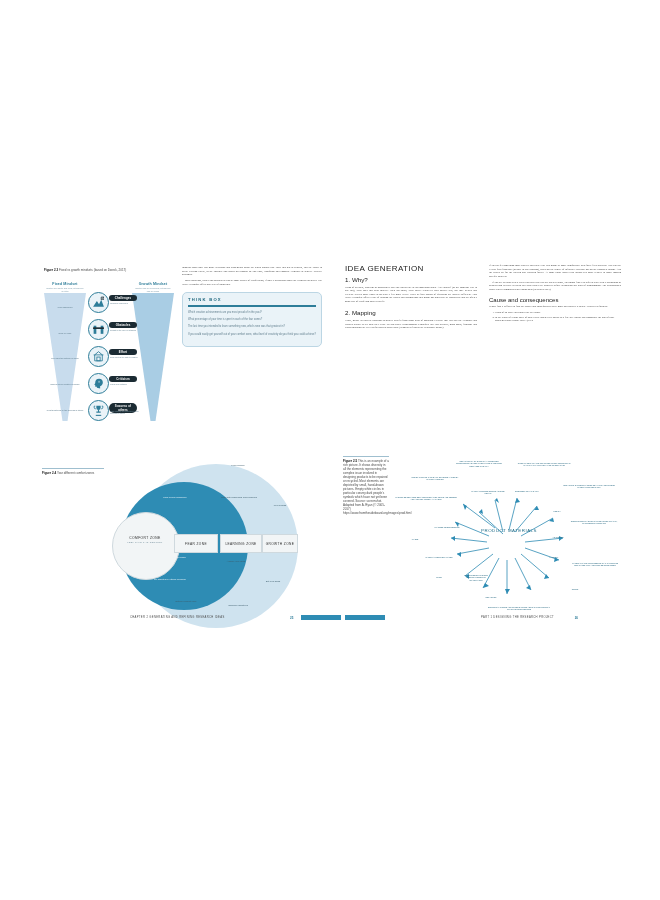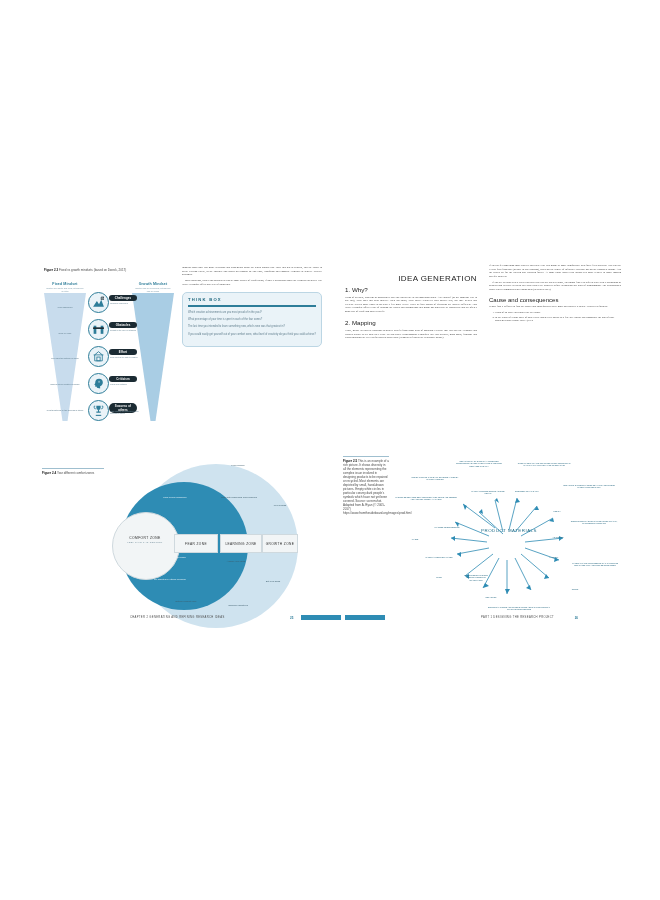--- a/index.html
+++ b/index.html
@@ -12,21 +12,21 @@
   .page-left{left:0;width:285px;}
   .page-right{left:301px;width:285px;}
 
   .col{position:absolute;top:0;}
   .bodytext{font-size:2.6px;line-height:3.6px;color:#3a3a3a;text-align:justify;
             font-family:"Liberation Serif",serif;letter-spacing:0.02px;}
   .bodytext p{margin:0 0 2.4px 0;text-indent:3px;}
   .bodytext p.first{text-indent:0;}
 
   
-  .h-center{font-size:8px;letter-spacing:0.4px;text-align:right;color:#1b1b1b;margin:10px 0 3px 0;font-weight:400;}
+  .h-center{font-size:8px;letter-spacing:0.4px;text-align:left;color:#1b1b1b;margin:0 0 3px 0;font-weight:400;}
   .h2{font-size:6.2px;color:#1b1b1b;margin:0 0 2.5px 0;font-weight:400;}
   .h2.tight{margin-top:6px;}
   .h2b{font-size:6px;color:#1b1b1b;margin:0 0 2.5px 0;font-weight:400;}
 
   
   .figcap{font-size:3px;line-height:4px;color:#4a4a4a;font-family:"Liberation Sans",sans-serif;}
   .figcap b{color:#111;font-weight:700;}
   .caprule{height:1px;background:#9fbfcf;margin-bottom:2px;}
 
   

